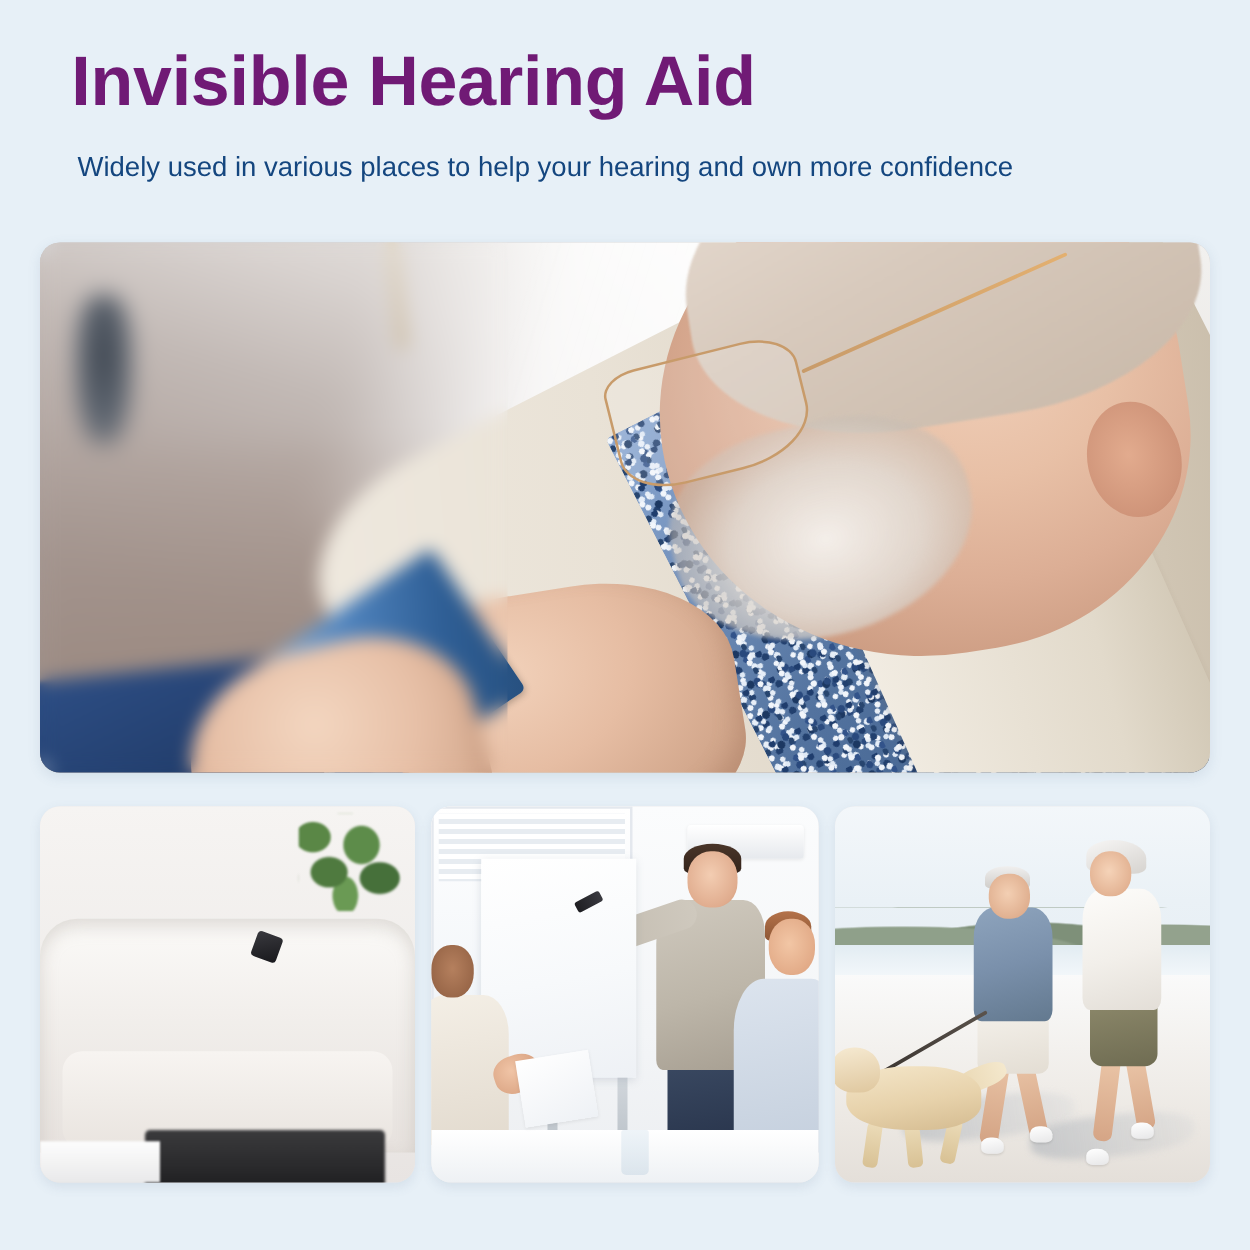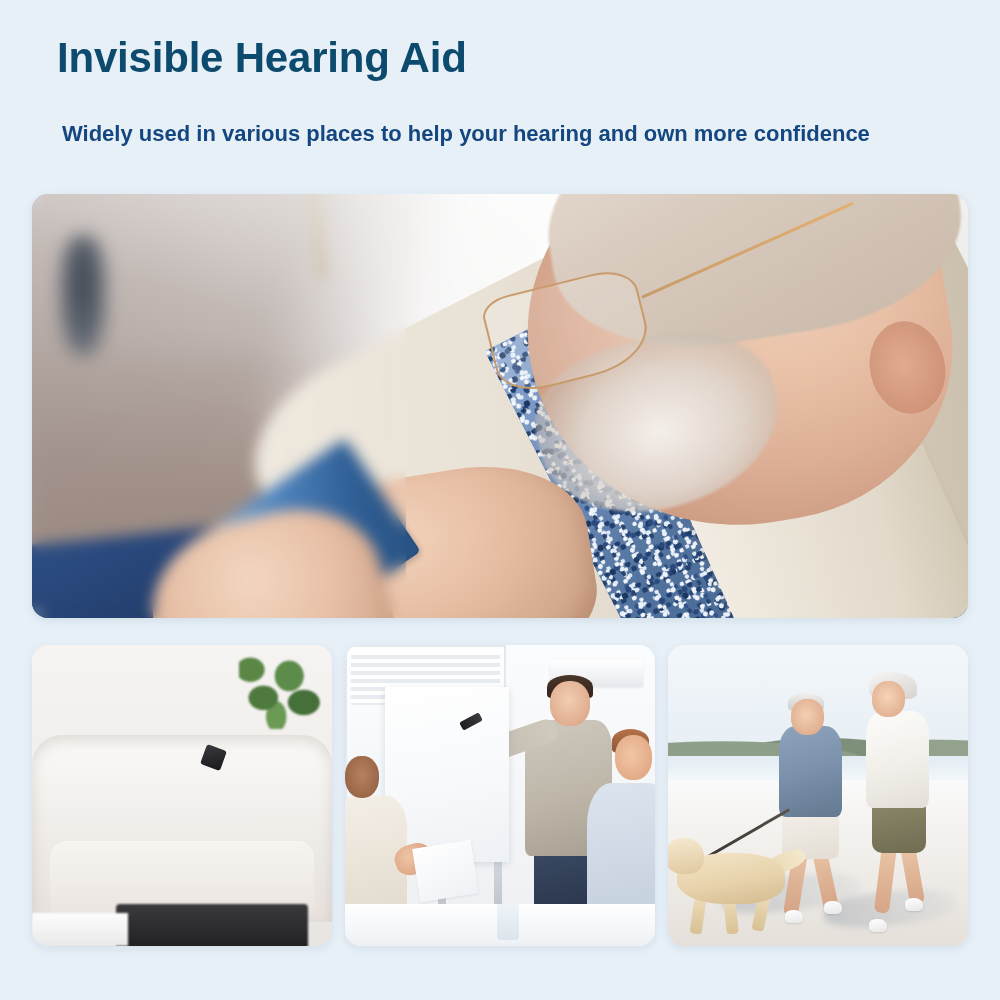--- a/index.html
+++ b/index.html
@@ -29,34 +29,34 @@
   .header {
     position: absolute;
     left: 0; top: 0;
     width: 1000px;
   }
 
   .page-title {
     position: absolute;
     left: 57px;
     top: 36px;
-    font-size: 42px;
+    font-size: 56px;
     font-weight: bold;
     letter-spacing: -0.2px;
-    color: #0c4a6e;
+    color: #701a75;
     line-height: 1.05;
     white-space: nowrap;
   }
 
   .page-subtitle {
     position: absolute;
     left: 62px;
     top: 120px;
     font-size: 22px;
-    font-weight: 700;
+    font-weight: 400;
     color: #14467f;
     line-height: 1.25;
     white-space: nowrap;
   }
 
   
   .hero-card {
     position: absolute;
     left: 32px;
     top: 194px;

